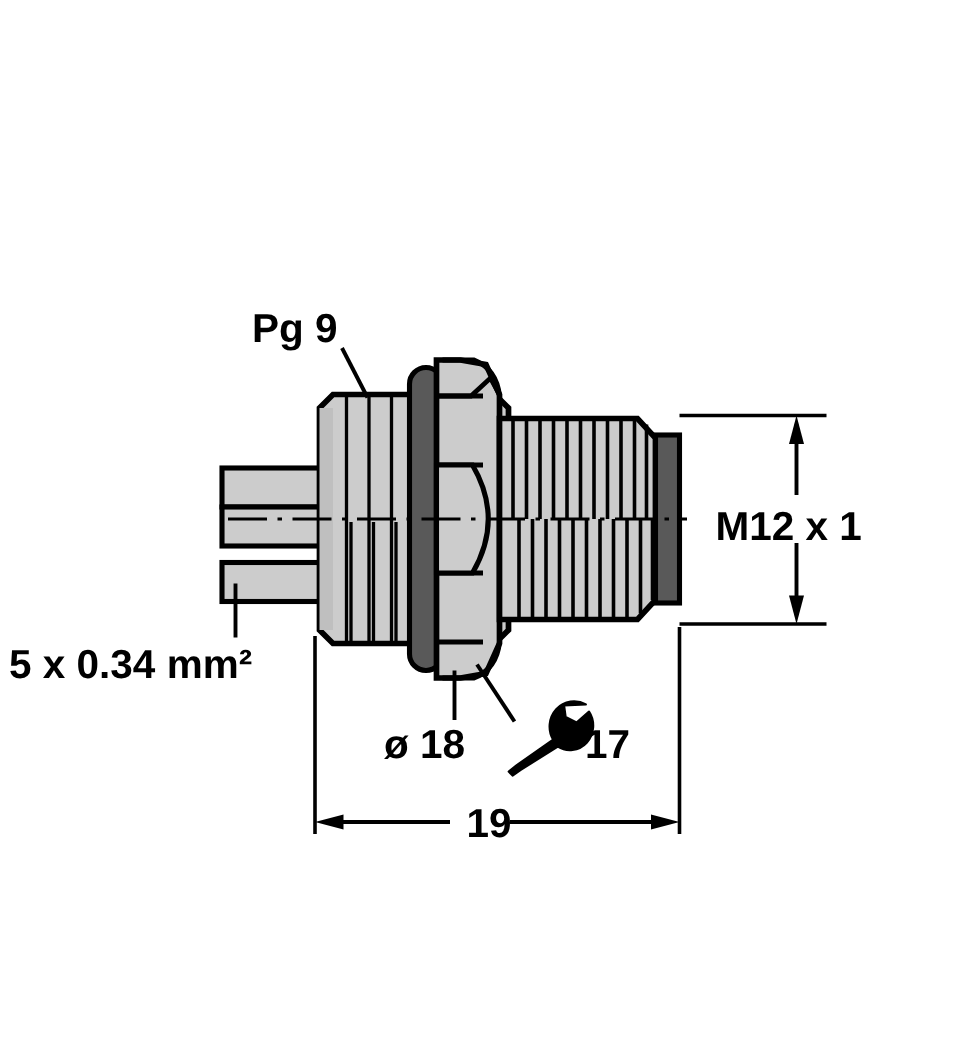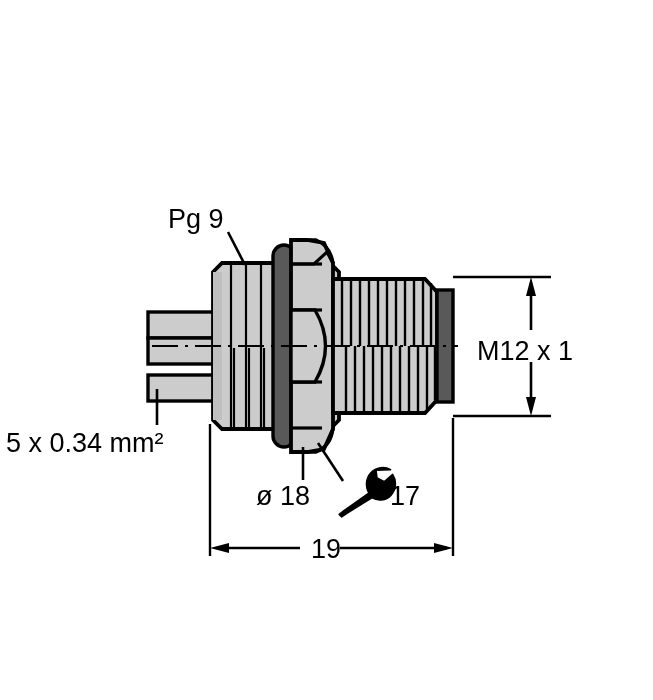--- a/index.html
+++ b/index.html
@@ -9,20 +9,21 @@
   }
   body {
     font-family: "Liberation Sans", sans-serif;
   }
   #drawing-root {
     position: relative;
     width: 653px;
     height: 700px;
     background: #ffffff;
     overflow: hidden;
+    font-weight: bold;
   }
   #drawing-svg {
     display: block;
     width: 653px;
     height: 700px;
   }
   .dim-text {
     font-family: "Liberation Sans", sans-serif;
     fill: #000000;
   }

